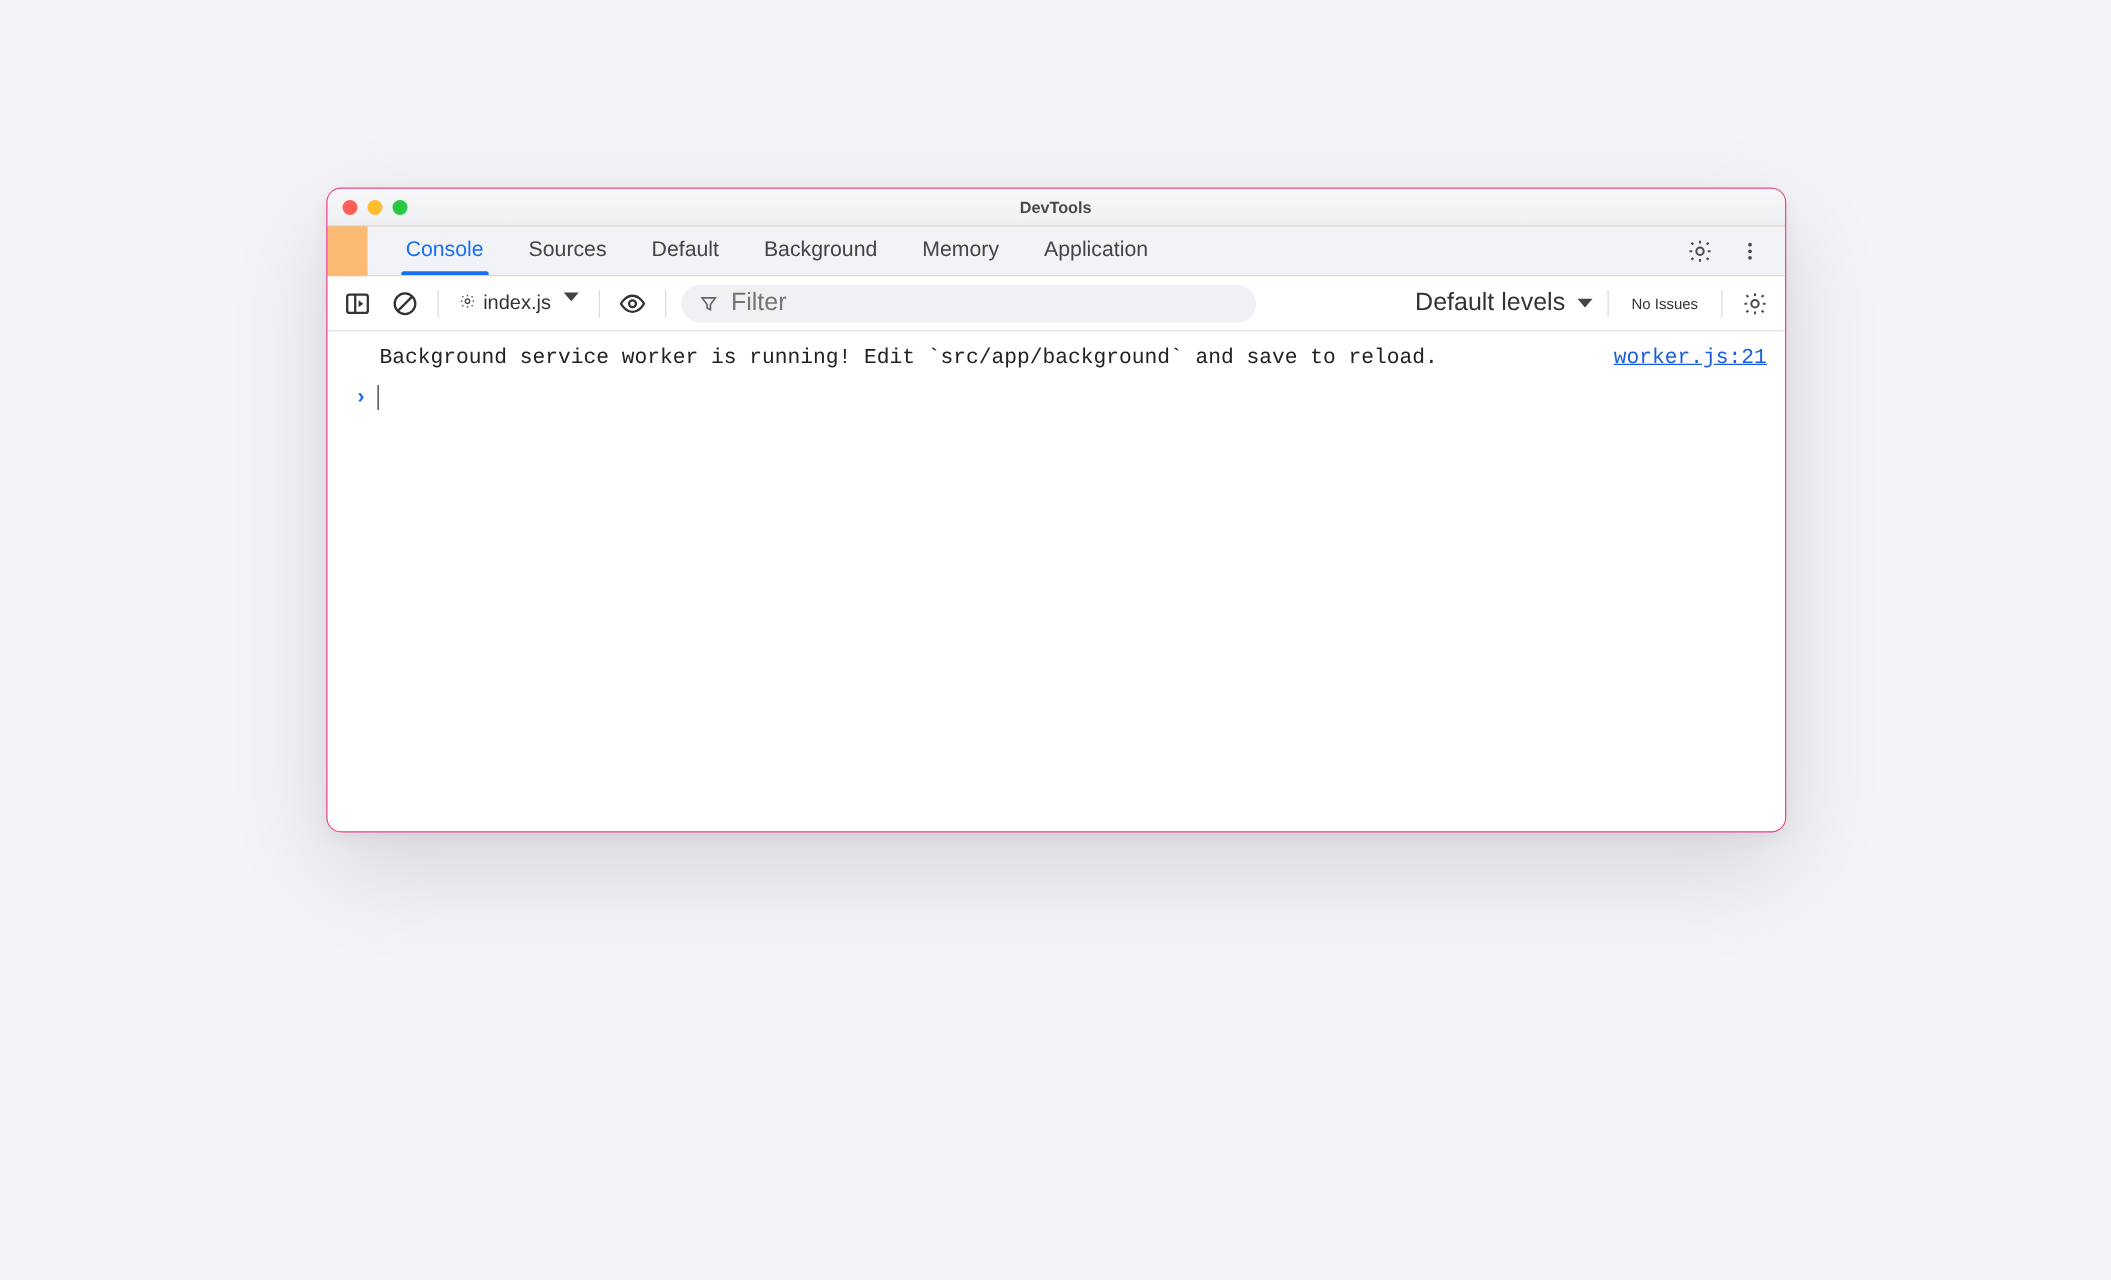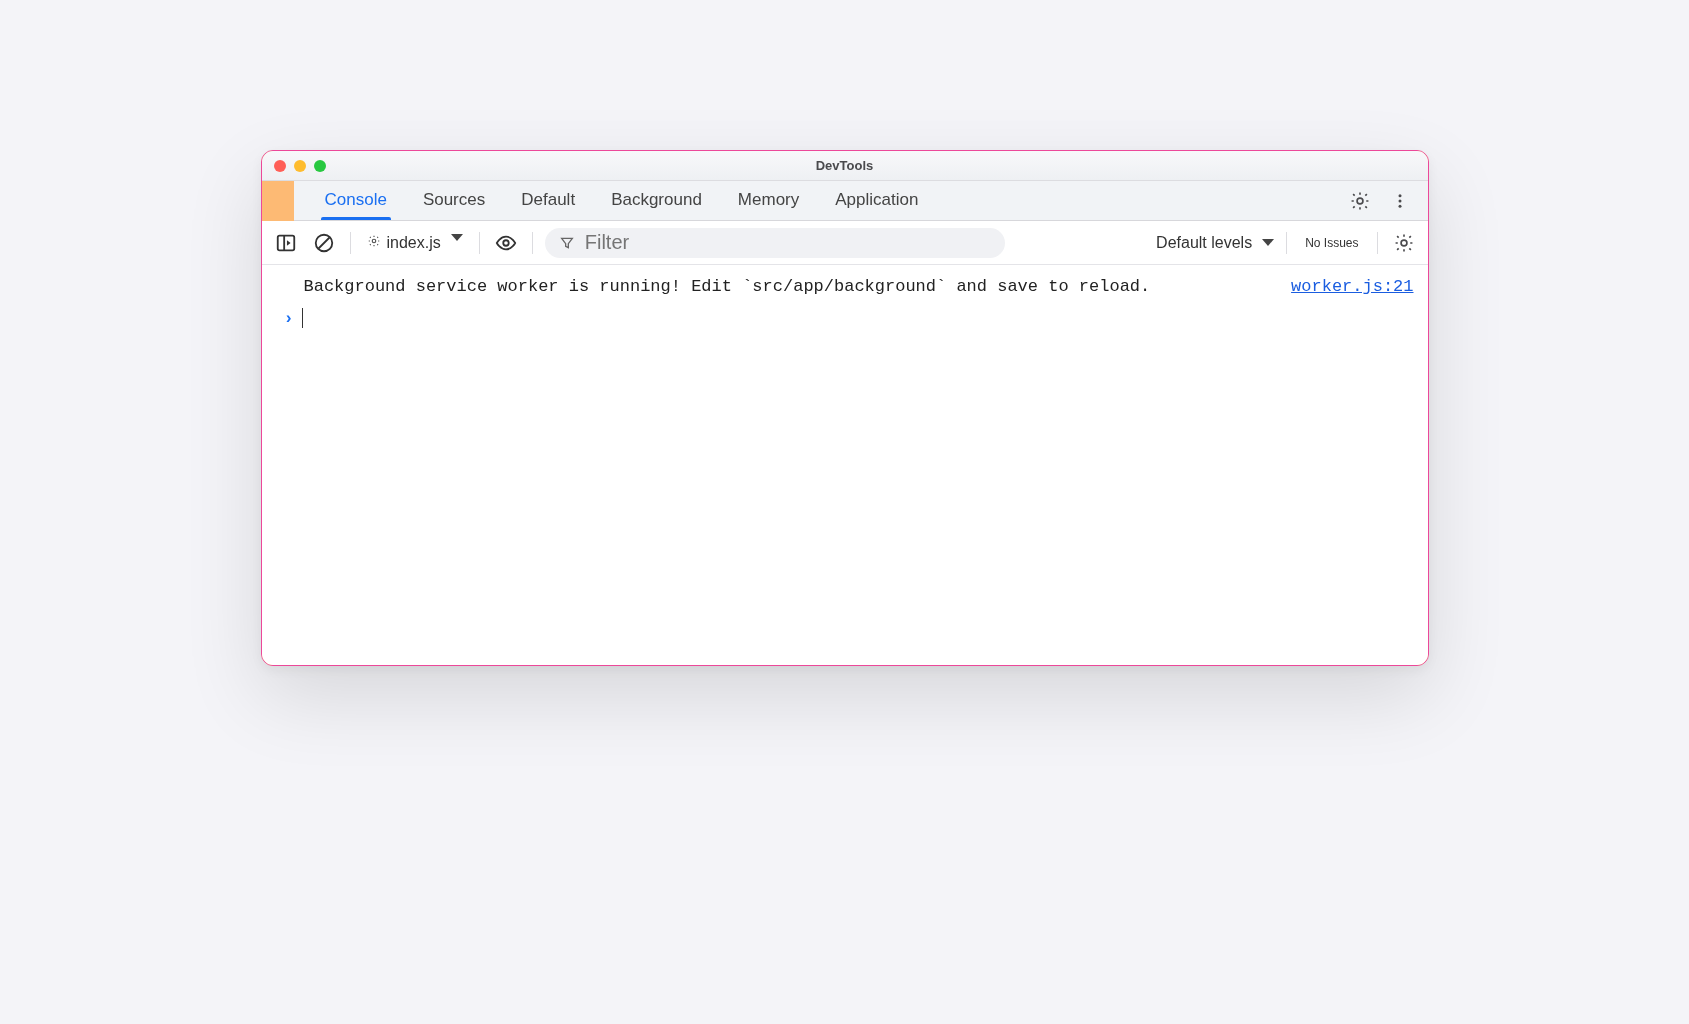--- a/index.html
+++ b/index.html
@@ -123,21 +123,21 @@
     color:#666;
     gap:10px;
   }
   .filter-box input {
     border:none; outline:none; background:transparent;
     font-size:20px; color:#333; width:100%;
   }
   .spacer { flex:1; }
   .levels {
     display:flex; align-items:center; gap:6px;
-    font-size:16px; color:#333;
+    font-size:20px; color:#333;
     cursor:pointer;
   }
   .issues {
     font-size:12px; color:#333;
     cursor:pointer;
     padding: 0 6px;
   }
   
   .console-body {
     min-height: 400px;

